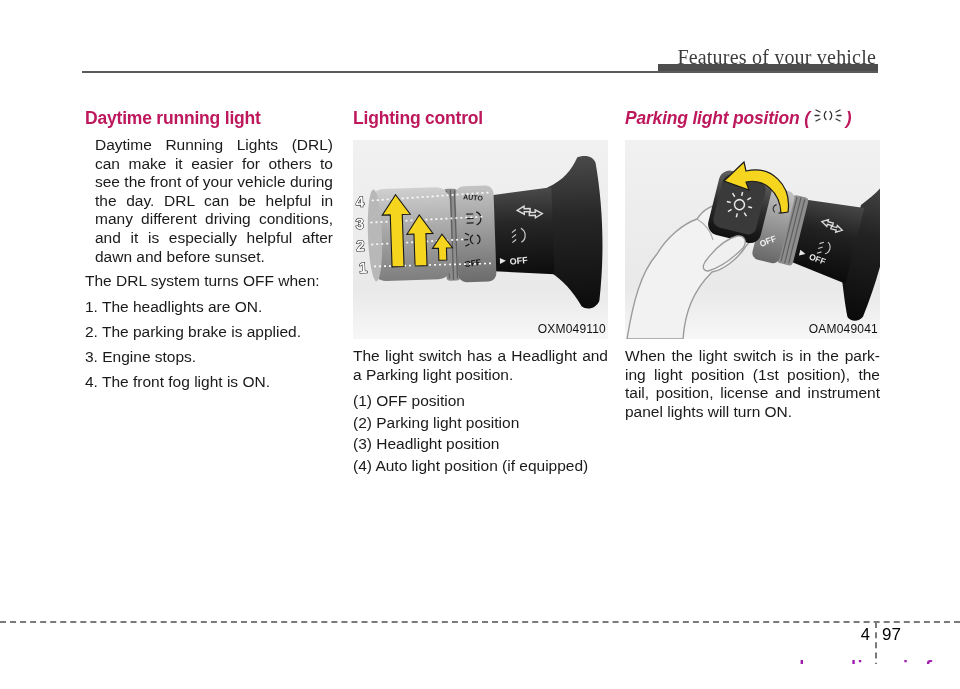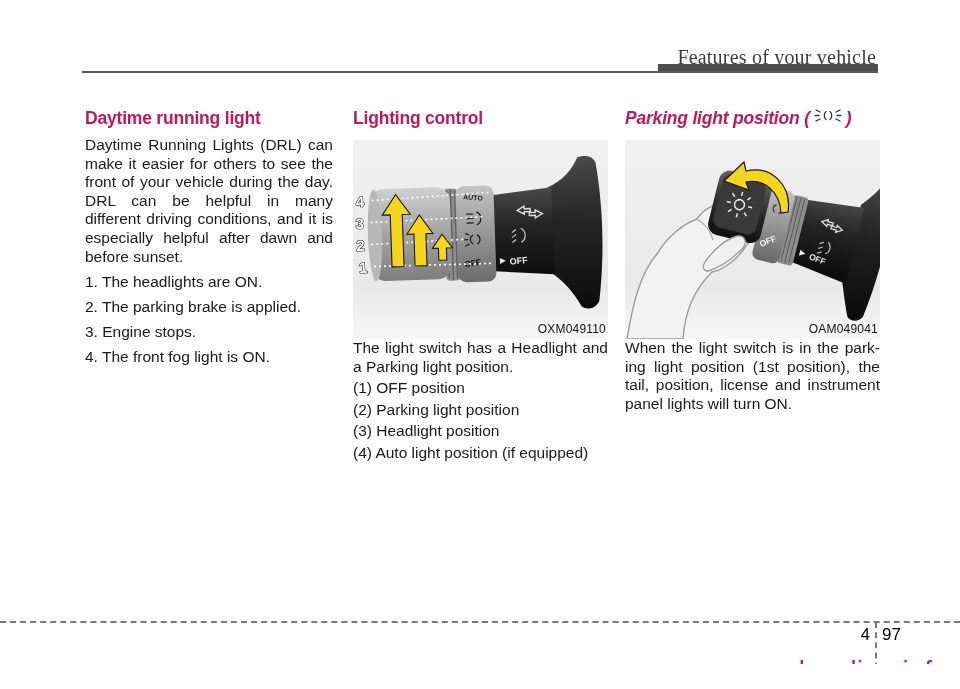--- a/index.html
+++ b/index.html
@@ -12,25 +12,25 @@
   .header-rule{position:absolute;top:71px;left:82px;width:796px;height:2px;background:#5a5a5a;}
   
   .col{position:absolute;top:108px;}
   .col1{left:85px;width:248px;}
   .col2{left:353px;width:255px;}
   .col3{left:625px;width:255px;}
   h2{margin:0;font-size:17.5px;font-weight:bold;letter-spacing:-.2px;color:#be185d;}
   h2.ital{font-style:italic;display:flex;gap:2px;}
   p{margin:0;font-size:15.5px;line-height:18.6px;}
   .just{text-align:justify;}
-  .body-p{margin-top:7px;}
+  .body-p{margin-top:7px;margin-left:10px;}
   .intro{margin-top:6px;}
   .li{margin-top:6px;line-height:19px;}
   .li2{margin-top:3px;line-height:18.5px;}
-  .mt8{}
+  .mt8{margin-top:8px;}
   figure{margin:11px 0 0 0;position:relative;width:255px;height:199px;}
   figure svg{display:block;}
   figcaption{position:absolute;right:2px;bottom:3px;font-size:12px;color:#111;letter-spacing:.2px;}
   .parking-icon{flex:0 0 auto;margin:0 1px;}
   
   .foot-rule{position:absolute;top:621px;left:0;width:960px;border-top:2px dashed #7a7a7a;}
   .foot-vline{position:absolute;top:622px;left:875px;height:67px;border-left:2px dashed #7a7a7a;}
   .foot-chapter{position:absolute;top:625px;left:820px;width:50px;text-align:right;font-size:16.5px;color:#000;}
   .foot-page{position:absolute;top:625px;left:882px;font-size:17px;color:#000000;}
   .watermark{position:absolute;top:655px;right:12px;font-size:27.5px;color:#a21caf;letter-spacing:.3px;}
@@ -40,20 +40,21 @@
 
 <div class="page">
 
   <div class="header-title">Features of your vehicle</div>
   <div class="header-bar"></div>
   <div class="header-rule"></div>
 
   <section class="col col1">
     <h2>Daytime running light</h2>
     <p class="just body-p">Daytime Running Lights (DRL) can make it easier for others to see the front of your vehicle during the day. DRL can be helpful in many different driving conditions, and it is especially helpful after dawn and before sunset.</p>
+    <p class="intro">The DRL system turns OFF when:</p>
     <p class="li">1. The headlights are ON.</p>
     <p class="li">2. The parking brake is applied.</p>
     <p class="li">3. Engine stops.</p>
     <p class="li">4. The front fog light is ON.</p>
   </section>
 
   <section class="col col2">
     <h2>Lighting control</h2>
 
     <figure>

